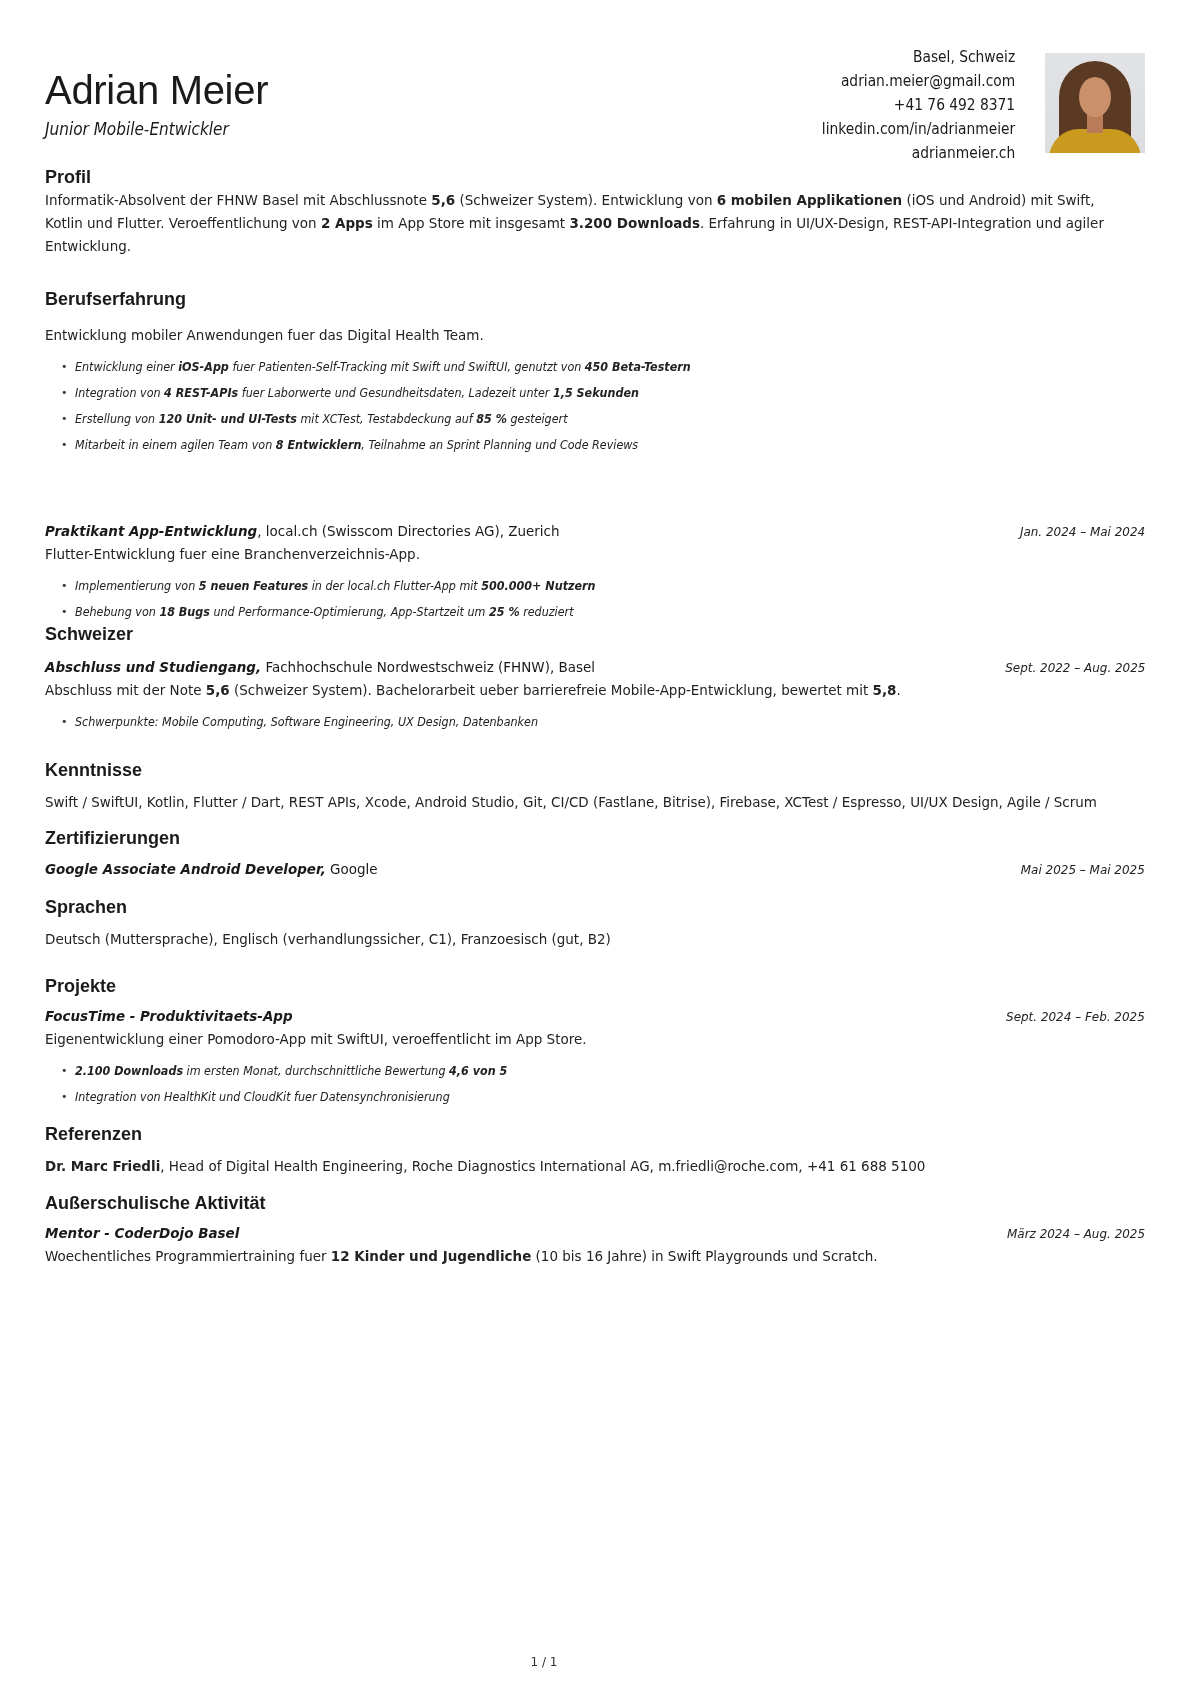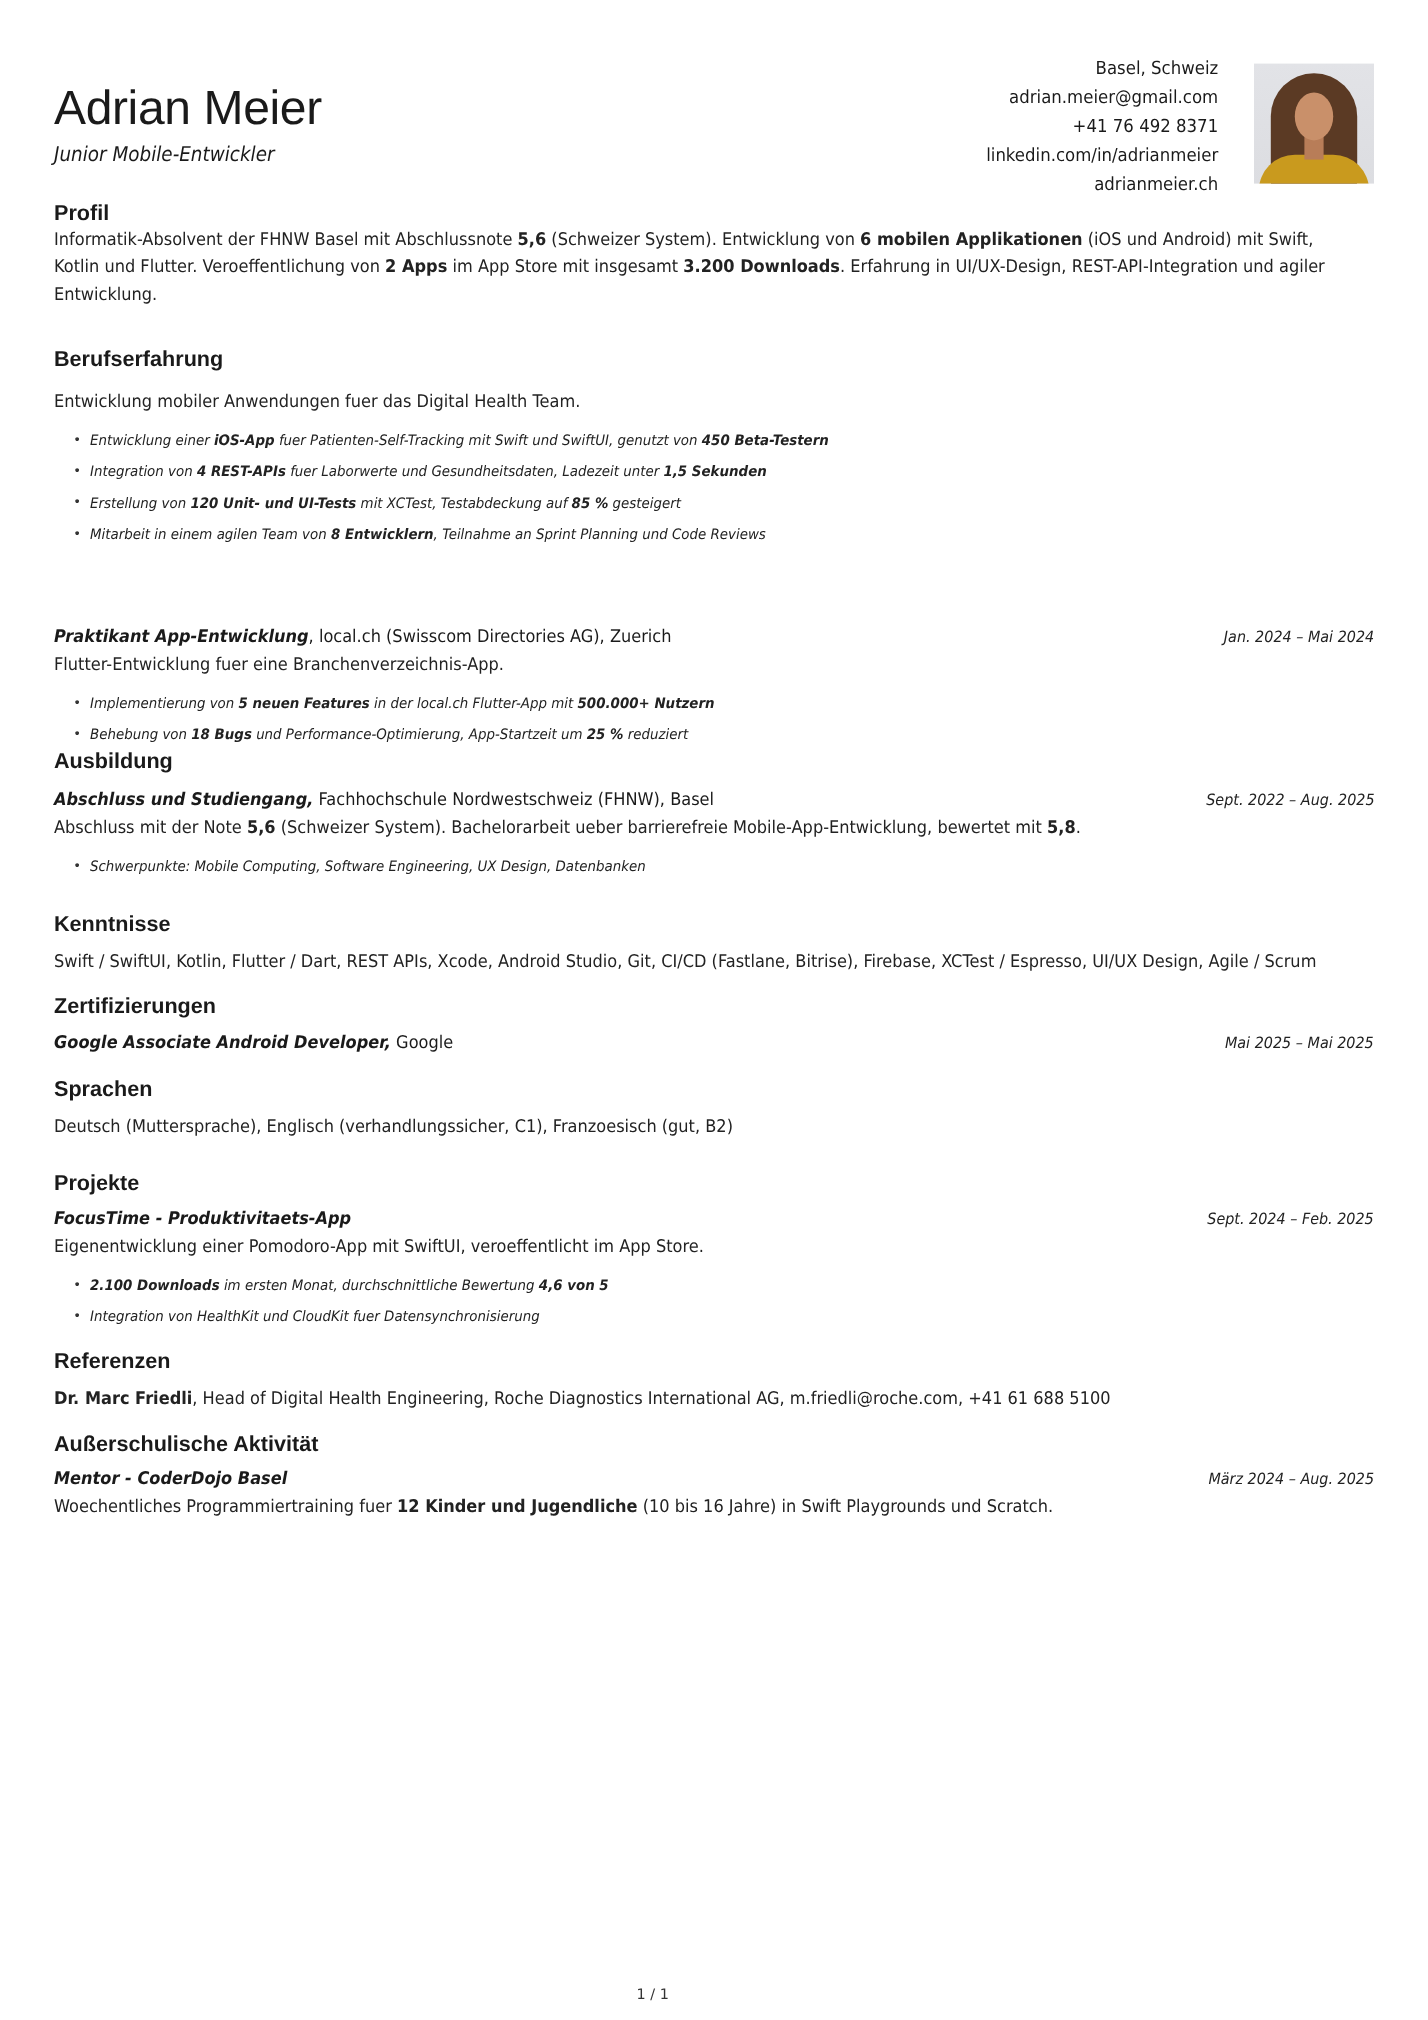--- a/index.html
+++ b/index.html
@@ -264,21 +264,21 @@
     <span class="date"><span>Jan. 2024 – Mai 2024</span></span>
   </div>
   <div class="text"><span class="cond">Flutter-Entwicklung fuer eine Branchenverzeichnis-App.</span></div>
   <ul class="bullets" style="margin-top:7px;">
     <li><span class="cond"><span>Implementierung von </span><b>5 neuen Features</b><span> in der local.ch Flutter-App mit </span><b>500.000+ Nutzern</b></span></li>
     <li><span class="cond"><span>Behebung von </span><b>18 Bugs</b><span> und Performance-Optimierung, App-Startzeit um </span><b>25 %</b><span> reduziert</span></span></li>
   </ul>
 </div>
 
 <div class="blk" style="left:45px; top:622px;">
-  <h2 class="section-title">Ausbildung</h2>
+  <h2 class="section-title">Schweizer</h2>
 </div>
 <div class="blk" style="left:45px; top:656px;">
   <div class="row">
     <span class="cond"><span class="role">Abschluss und Studiengang,</span><span> Fachhochschule Nordwestschweiz (FHNW), Basel</span></span>
     <span class="date"><span>Sept. 2022 – Aug. 2025</span></span>
   </div>
   <div class="text"><span class="cond"><span>Abschluss mit der Note </span><b>5,6</b><span> (Schweizer System). Bachelorarbeit ueber barrierefreie Mobile-App-Entwicklung, bewertet mit </span><b>5,8</b><span>.</span></span></div>
   <ul class="bullets" style="margin-top:7px;">
     <li><span class="cond">Schwerpunkte: Mobile Computing, Software Engineering, UX Design, Datenbanken</span></li>
   </ul>

